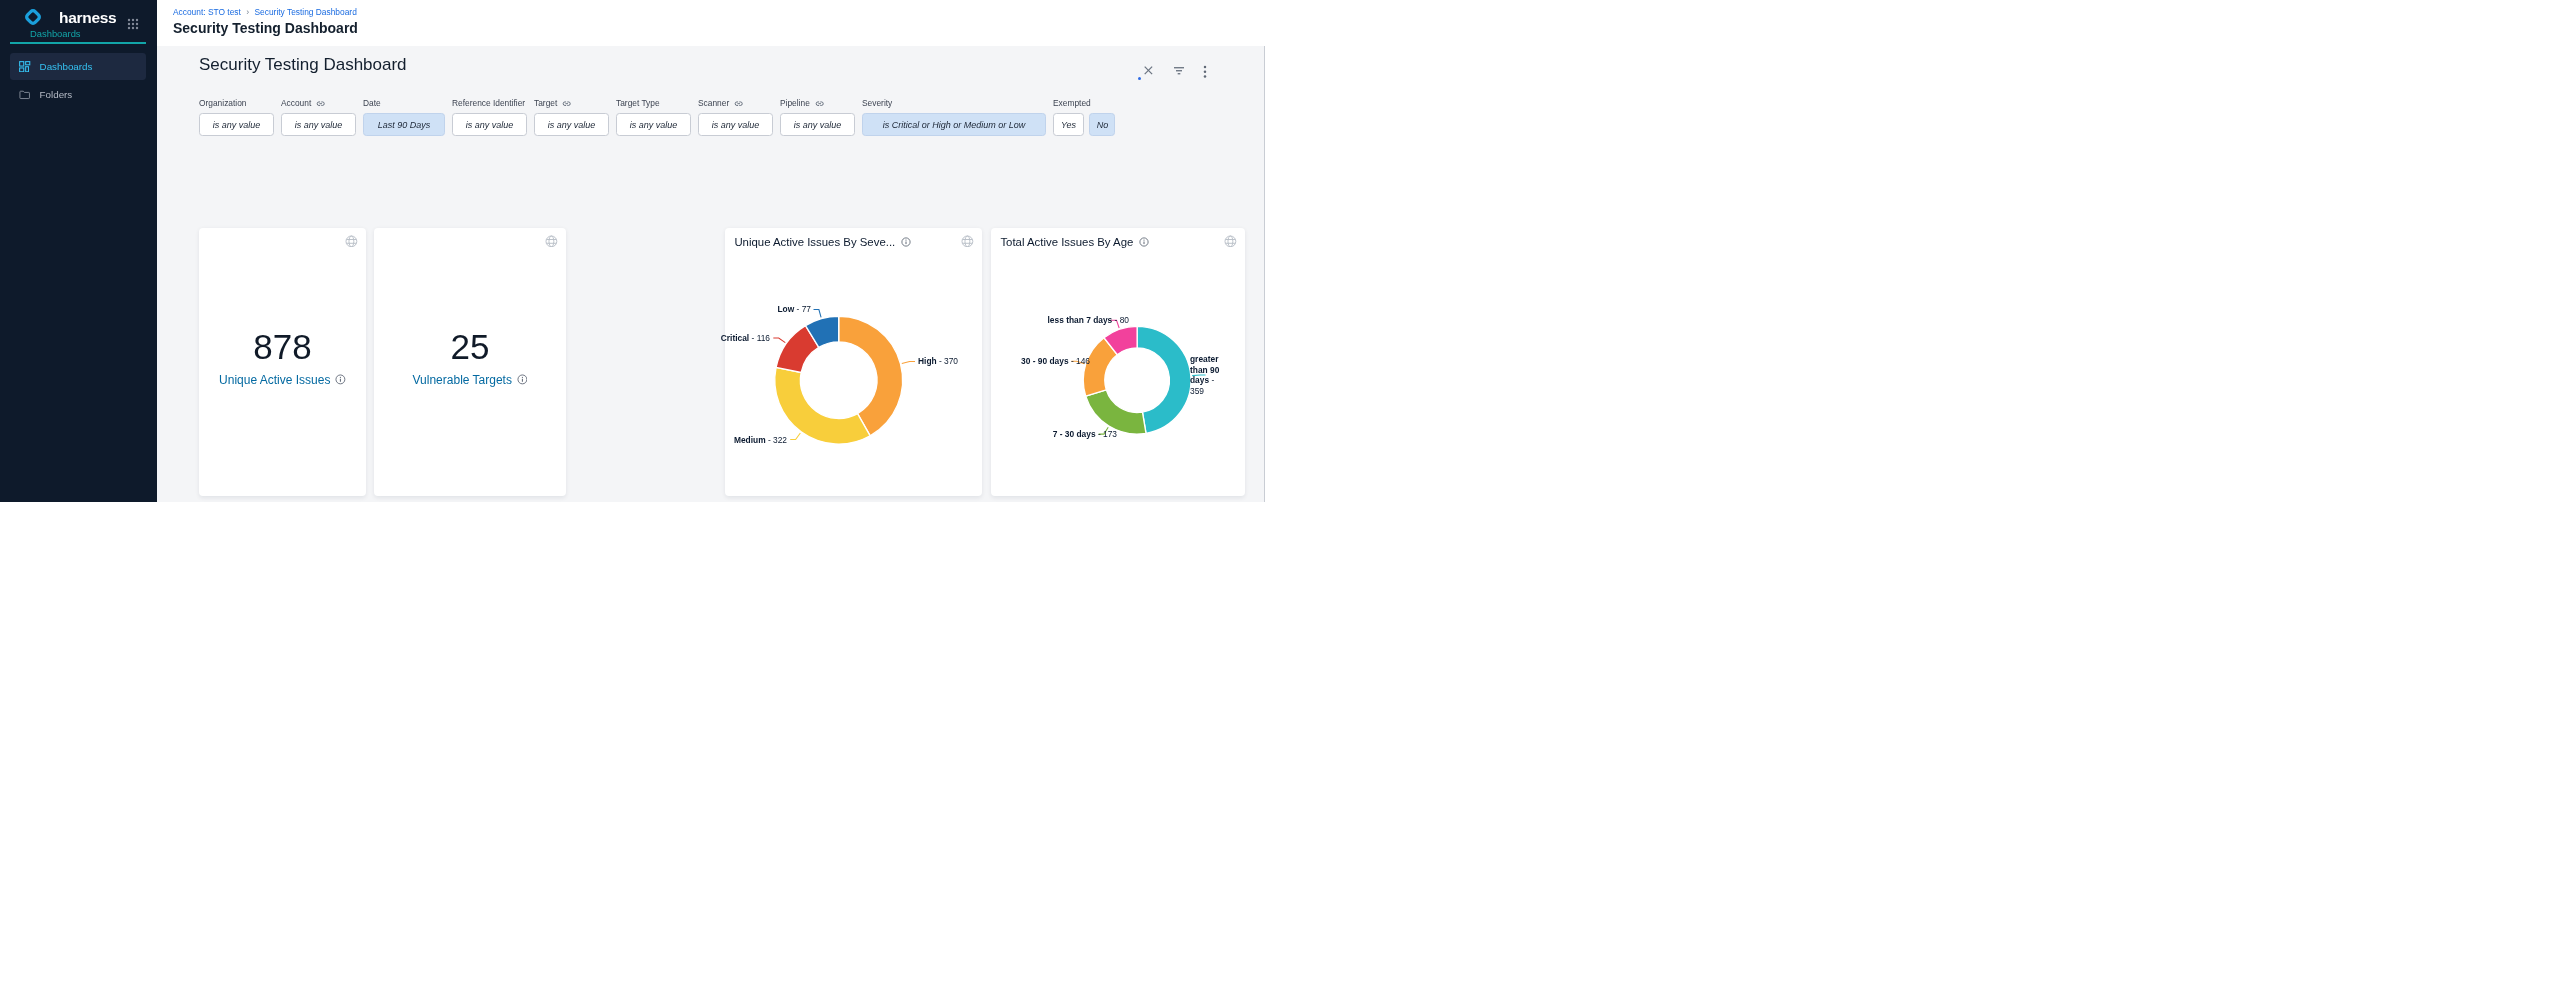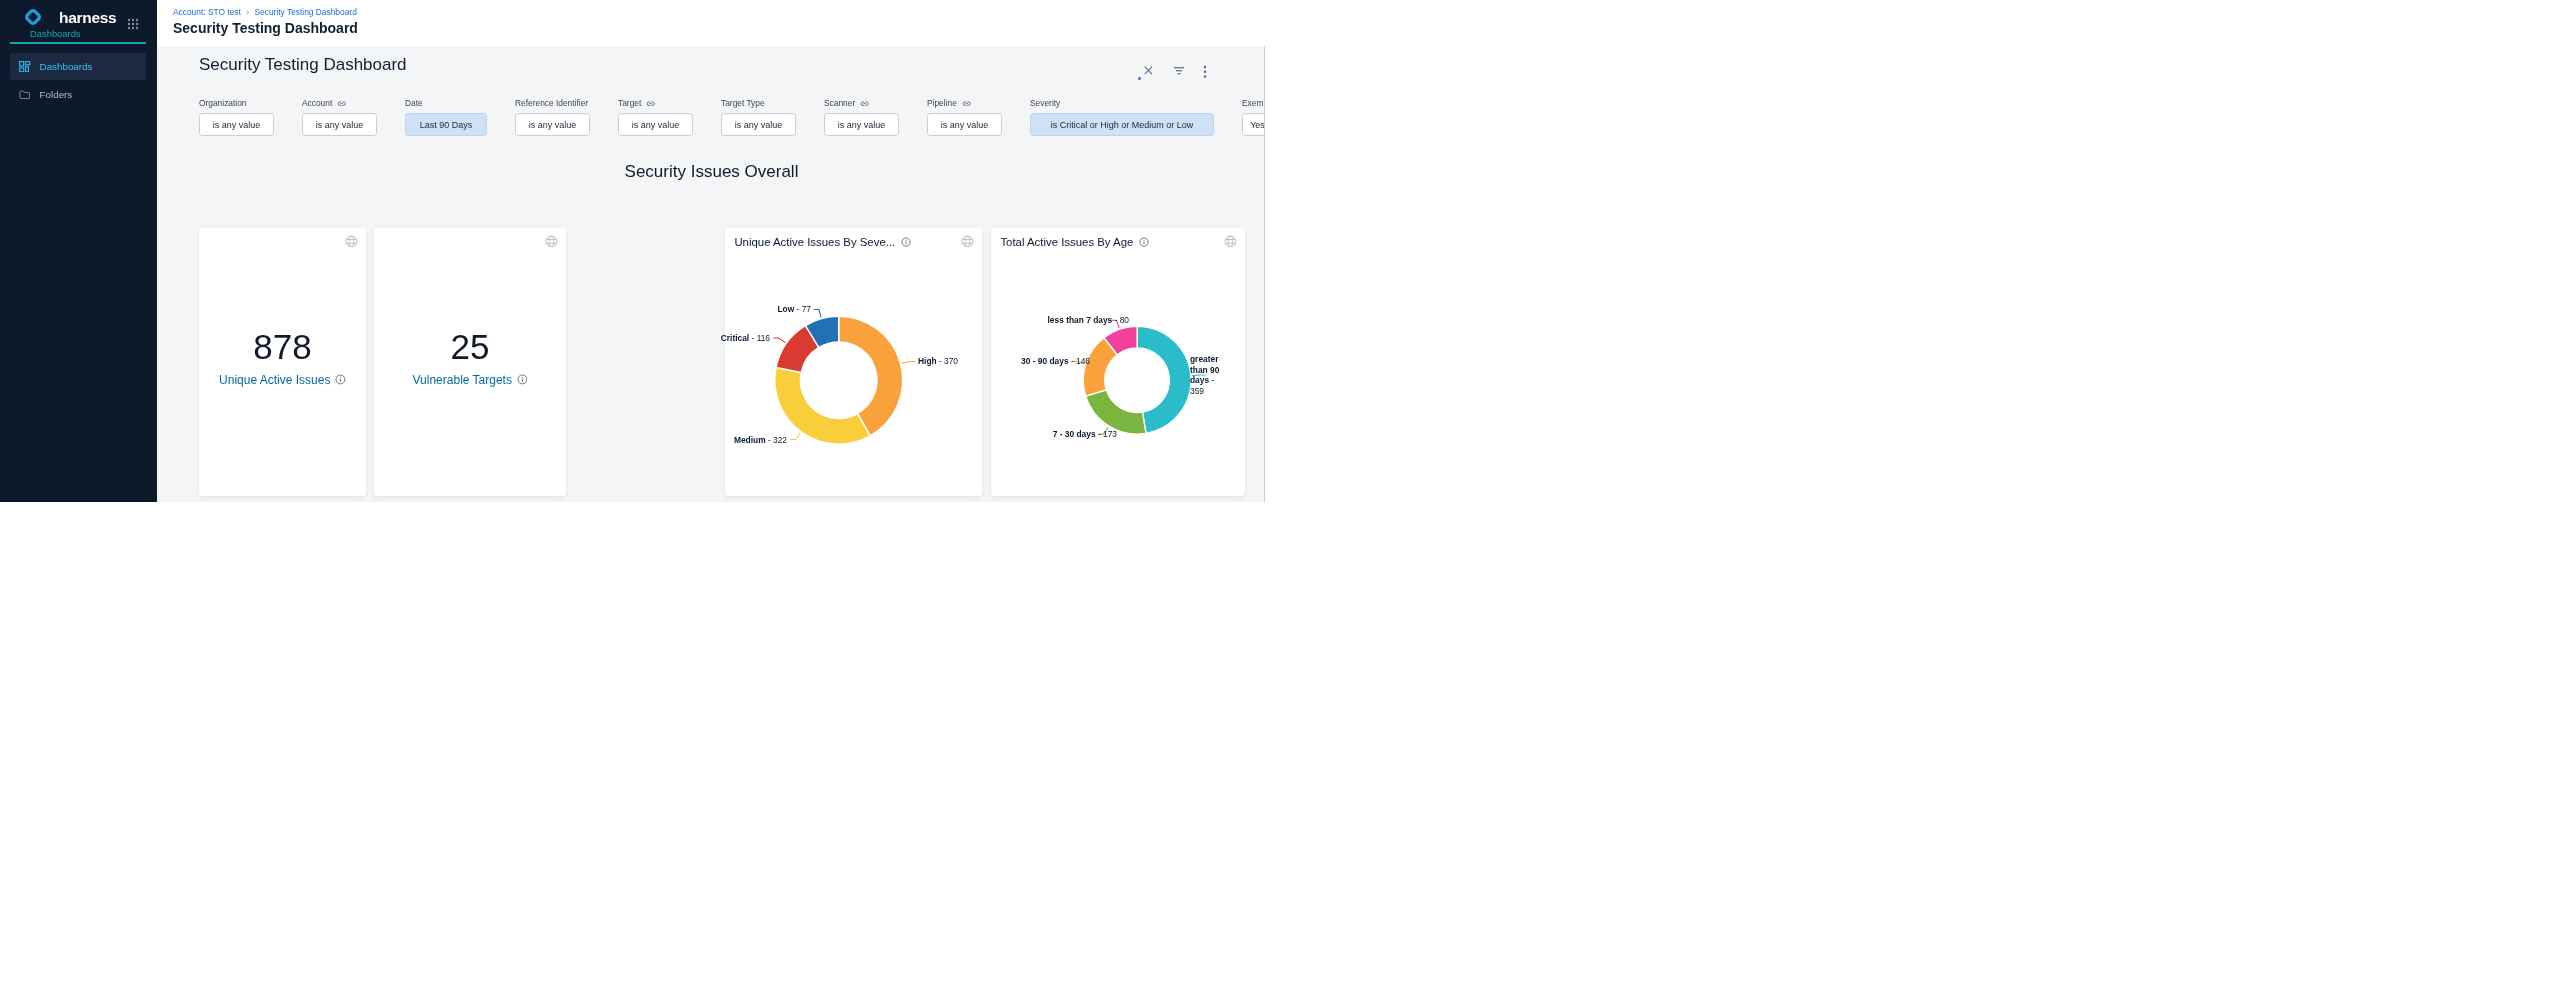--- a/index.html
+++ b/index.html
@@ -33,25 +33,25 @@
   .gutter { position:absolute; left:1264px; top:46px; width:23.6px; height:456px; background:#fff;
     border-left:0.7px solid #c9cdd4; }
 
   .dash-title { position:absolute; left:42px; top:8.8px; font-size:17px; color:#131f2e; }
   .dash-actions { position:absolute; top:19px; right:50px; display:flex; gap:18px; align-items:center; }
   .action { position:relative; width:12px; height:12px; cursor:pointer; }
   .notif-dot { position:absolute; left:-5.4px; bottom:-3.4px; width:3.4px; height:3.4px; border-radius:50%;
     background:#2e6be5; }
 
   
-  .filters { position:absolute; left:42px; top:52px; display:flex; gap:28px; align-items:flex-start; }
+  .filters { position:absolute; left:42px; top:52px; display:flex; gap:7px; align-items:flex-start; }
   .fgroup { display:flex; flex-direction:column; }
   .flabel { height:10.8px; margin-bottom:4px; font-size:8.4px; color:#3d4452; display:flex; gap:4.7px; align-items:center; white-space:nowrap; }
   .chip { height:23.6px; border:0.7px solid #c8ccd4; border-radius:3.4px; background:#fff; color:#1d2736;
-    font-size:9px; display:flex; align-items:center; justify-content:center; padding:0 8px; cursor:pointer; }
+    font-size:9px; display:flex; align-items:center; justify-content:center; padding:0 8px; cursor:pointer;font-style:italic; }
   .chip.active { background:#cfe1f6; border-color:#c0d3ec; }
   .w-std { width:75px; } .w-date { width:82px; } .w-sev { width:184px; }
   .w-yes { width:31px; } .w-no { width:26px; }
   .chip-row { display:flex; gap:5.4px; }
 
   .section-title { position:absolute; left:42px; top:116px; width:1025px; text-align:center;
     font-size:17px; color:#101c2c; }
 
   
   .card { position:absolute; top:182px; height:268px; background:#fff; border-radius:4px;
@@ -232,21 +232,20 @@
       </div>
       <div class="fgroup">
         <span class="flabel">Exempted</span>
         <span class="chip-row">
           <span class="chip w-yes">Yes</span>
           <span class="chip w-no active">No</span>
         </span>
       </div>
     </div>
 
-    <div class="section-title">Security Issues Overall</div>
 
     <div class="card c1 stat-card">
       <span class="globe">
         <svg width="12.8" height="12.8" viewBox="0 0 19 19" fill="none" stroke="#b8bec7" stroke-width="1.4">
           <circle cx="9.5" cy="9.5" r="8"></circle>
             <ellipse cx="9.5" cy="9.5" rx="3.6" ry="8"></ellipse>
           <line x1="2.2" y1="6.7" x2="16.8" y2="6.7"></line>
             <line x1="2.2" y1="12.3" x2="16.8" y2="12.3"></line>
         </svg>
       </span>

